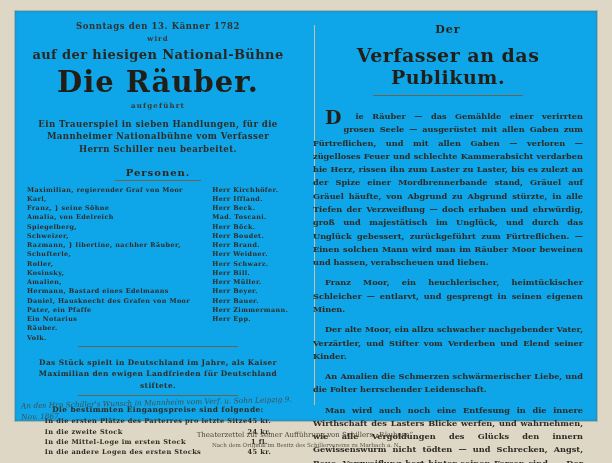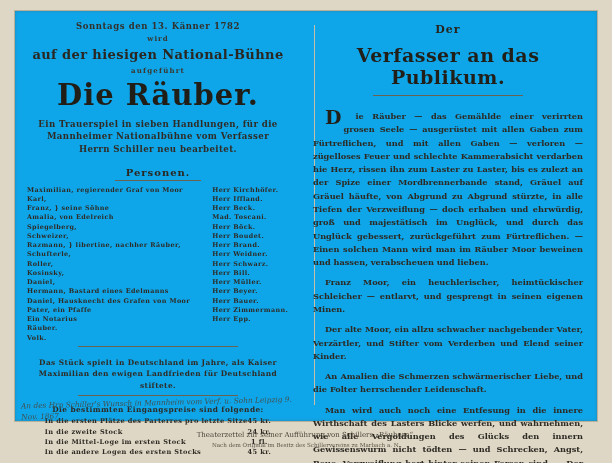--- a/index.html
+++ b/index.html
@@ -235,22 +235,22 @@
 
 <div class="page">
   <div class="sheet">
 
     <div class="divider"></div>
 
     <div class="col-left">
       <div class="fraktur c l1">Sonntags den 13. Känner 1782</div>
       <div class="fraktur c l2">wird</div>
       <div class="fraktur c l3">auf der hiesigen National-Bühne</div>
+      <div class="fraktur c title-big">Die Räuber.</div>
       <div class="fraktur c l4">aufgeführt</div>
-      <div class="fraktur c title-big">Die Räuber.</div>
       <div class="fraktur c subtitle">Ein Trauerspiel in sieben Handlungen, für die Mannheimer Nationalbühne vom Verfasser Herrn Schiller neu bearbeitet.</div>
 
       <div class="fraktur c sect-head">Personen.</div>
       <div class="rule"></div>
 
       <table class="cast fraktur">
         <tbody id="cast-body">
             <tr>
               <td class="role">Maximilian, regierender Graf von Moor</td>
               <td class="note"></td>
@@ -295,21 +295,21 @@
               <td class="role">Roller,</td>
               <td class="note"></td>
               <td class="actor">Herr Schwarz.</td>
             </tr>
             <tr>
               <td class="role">Kosinsky,</td>
               <td class="note"></td>
               <td class="actor">Herr Bill.</td>
             </tr>
             <tr>
-              <td class="role">Daniel,</td>
+              <td class="role">Amalien,</td>
               <td class="note"></td>
               <td class="actor">Herr Müller.</td>
             </tr>
             <tr>
               <td class="role">Hermann, Bastard eines Edelmanns</td>
               <td class="note"></td>
               <td class="actor">Herr Beyer.</td>
             </tr>
             <tr>
               <td class="role">Daniel, Hausknecht des Grafen von Moor</td>

